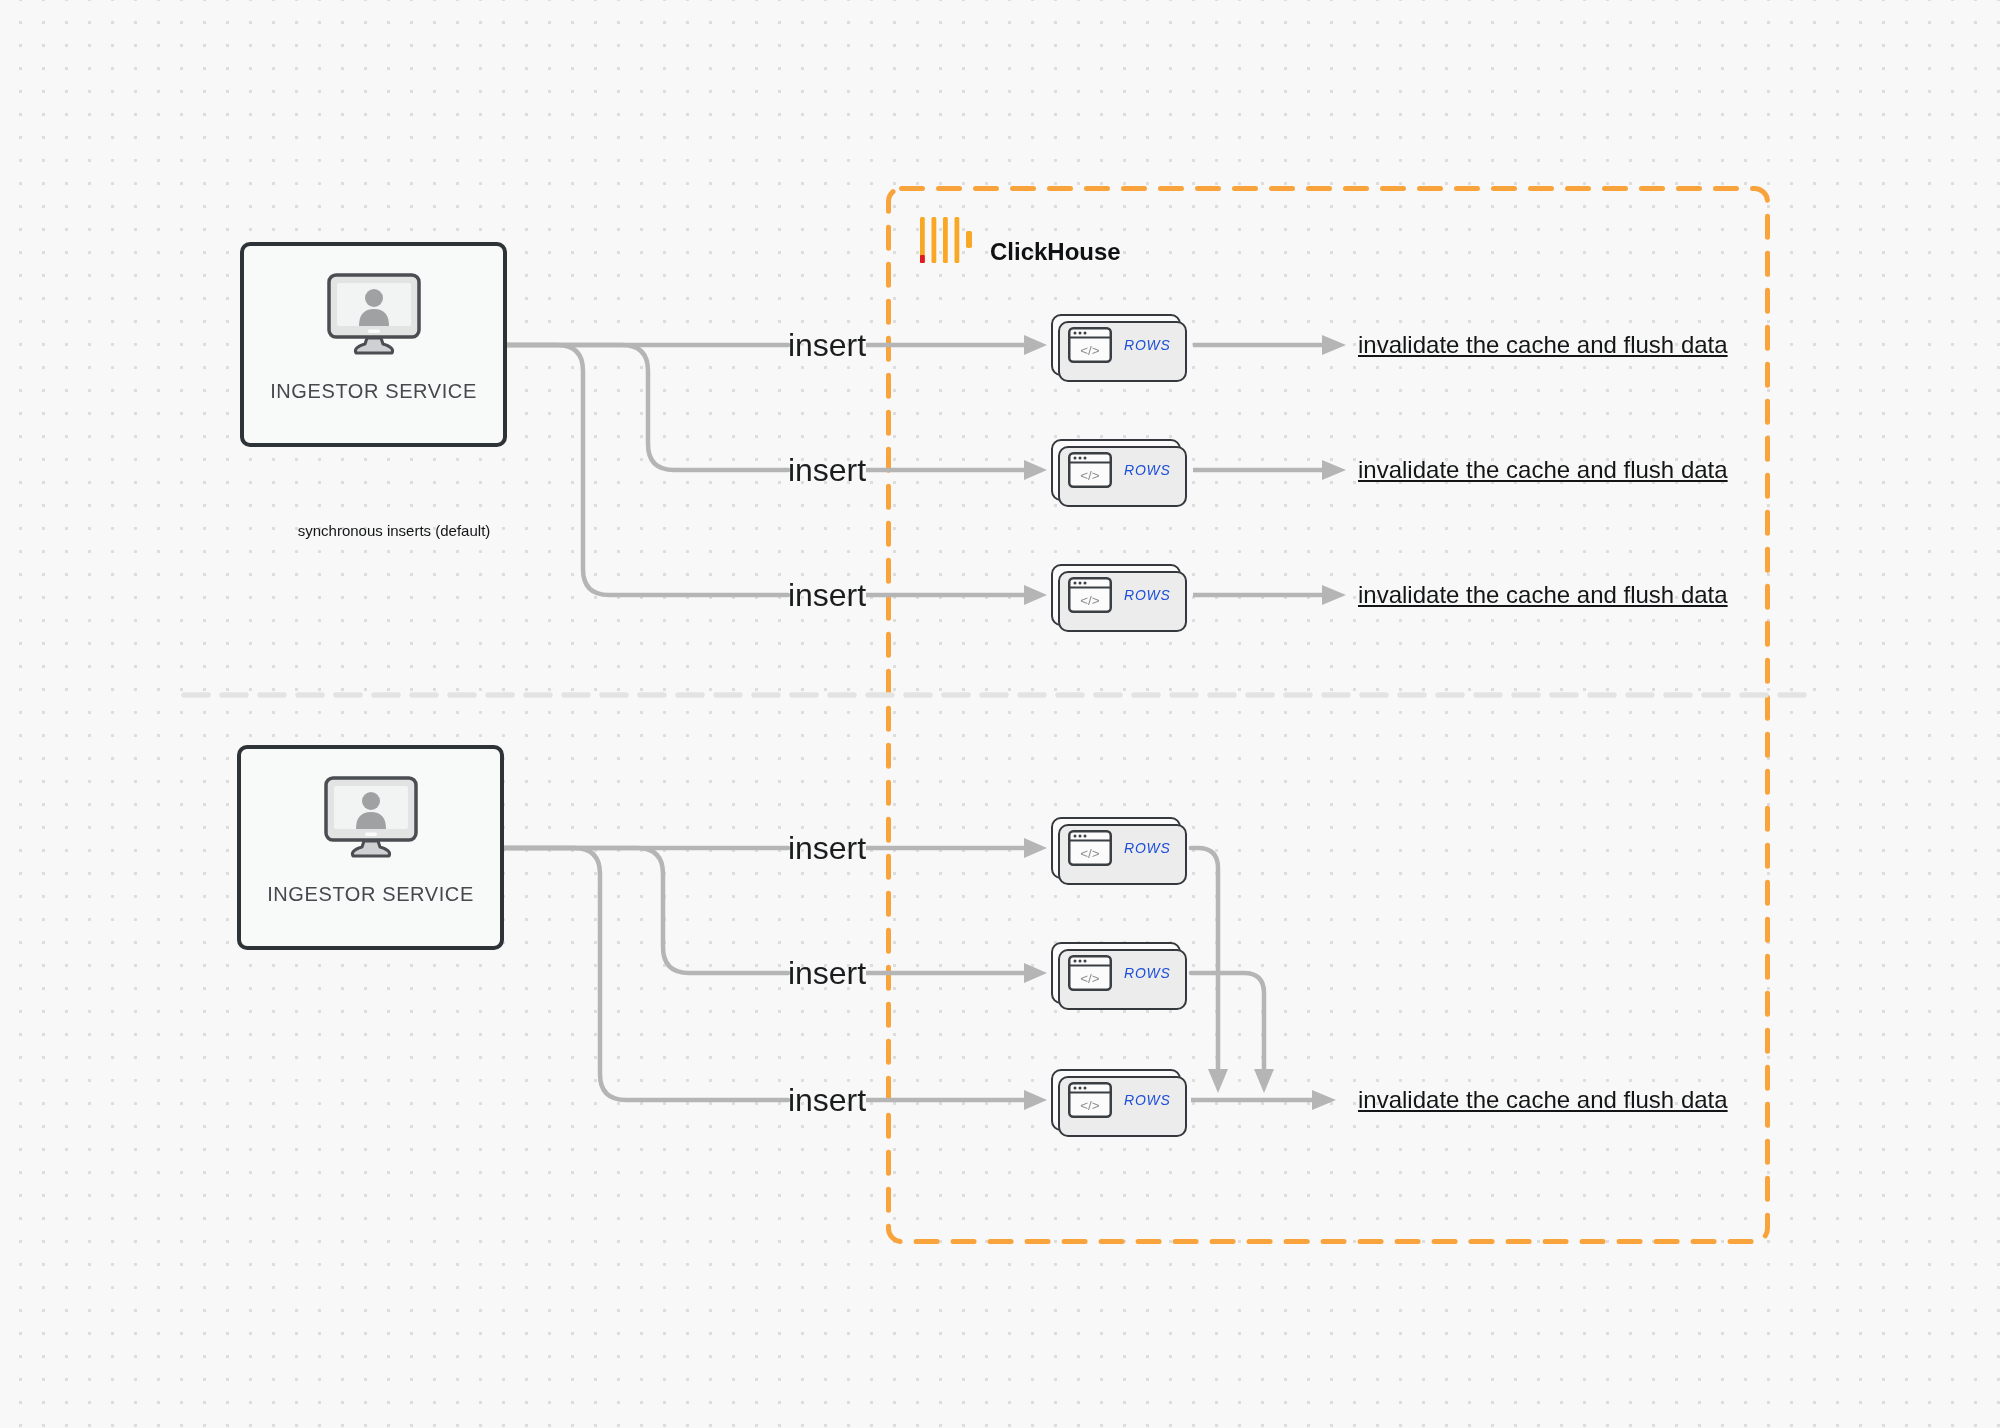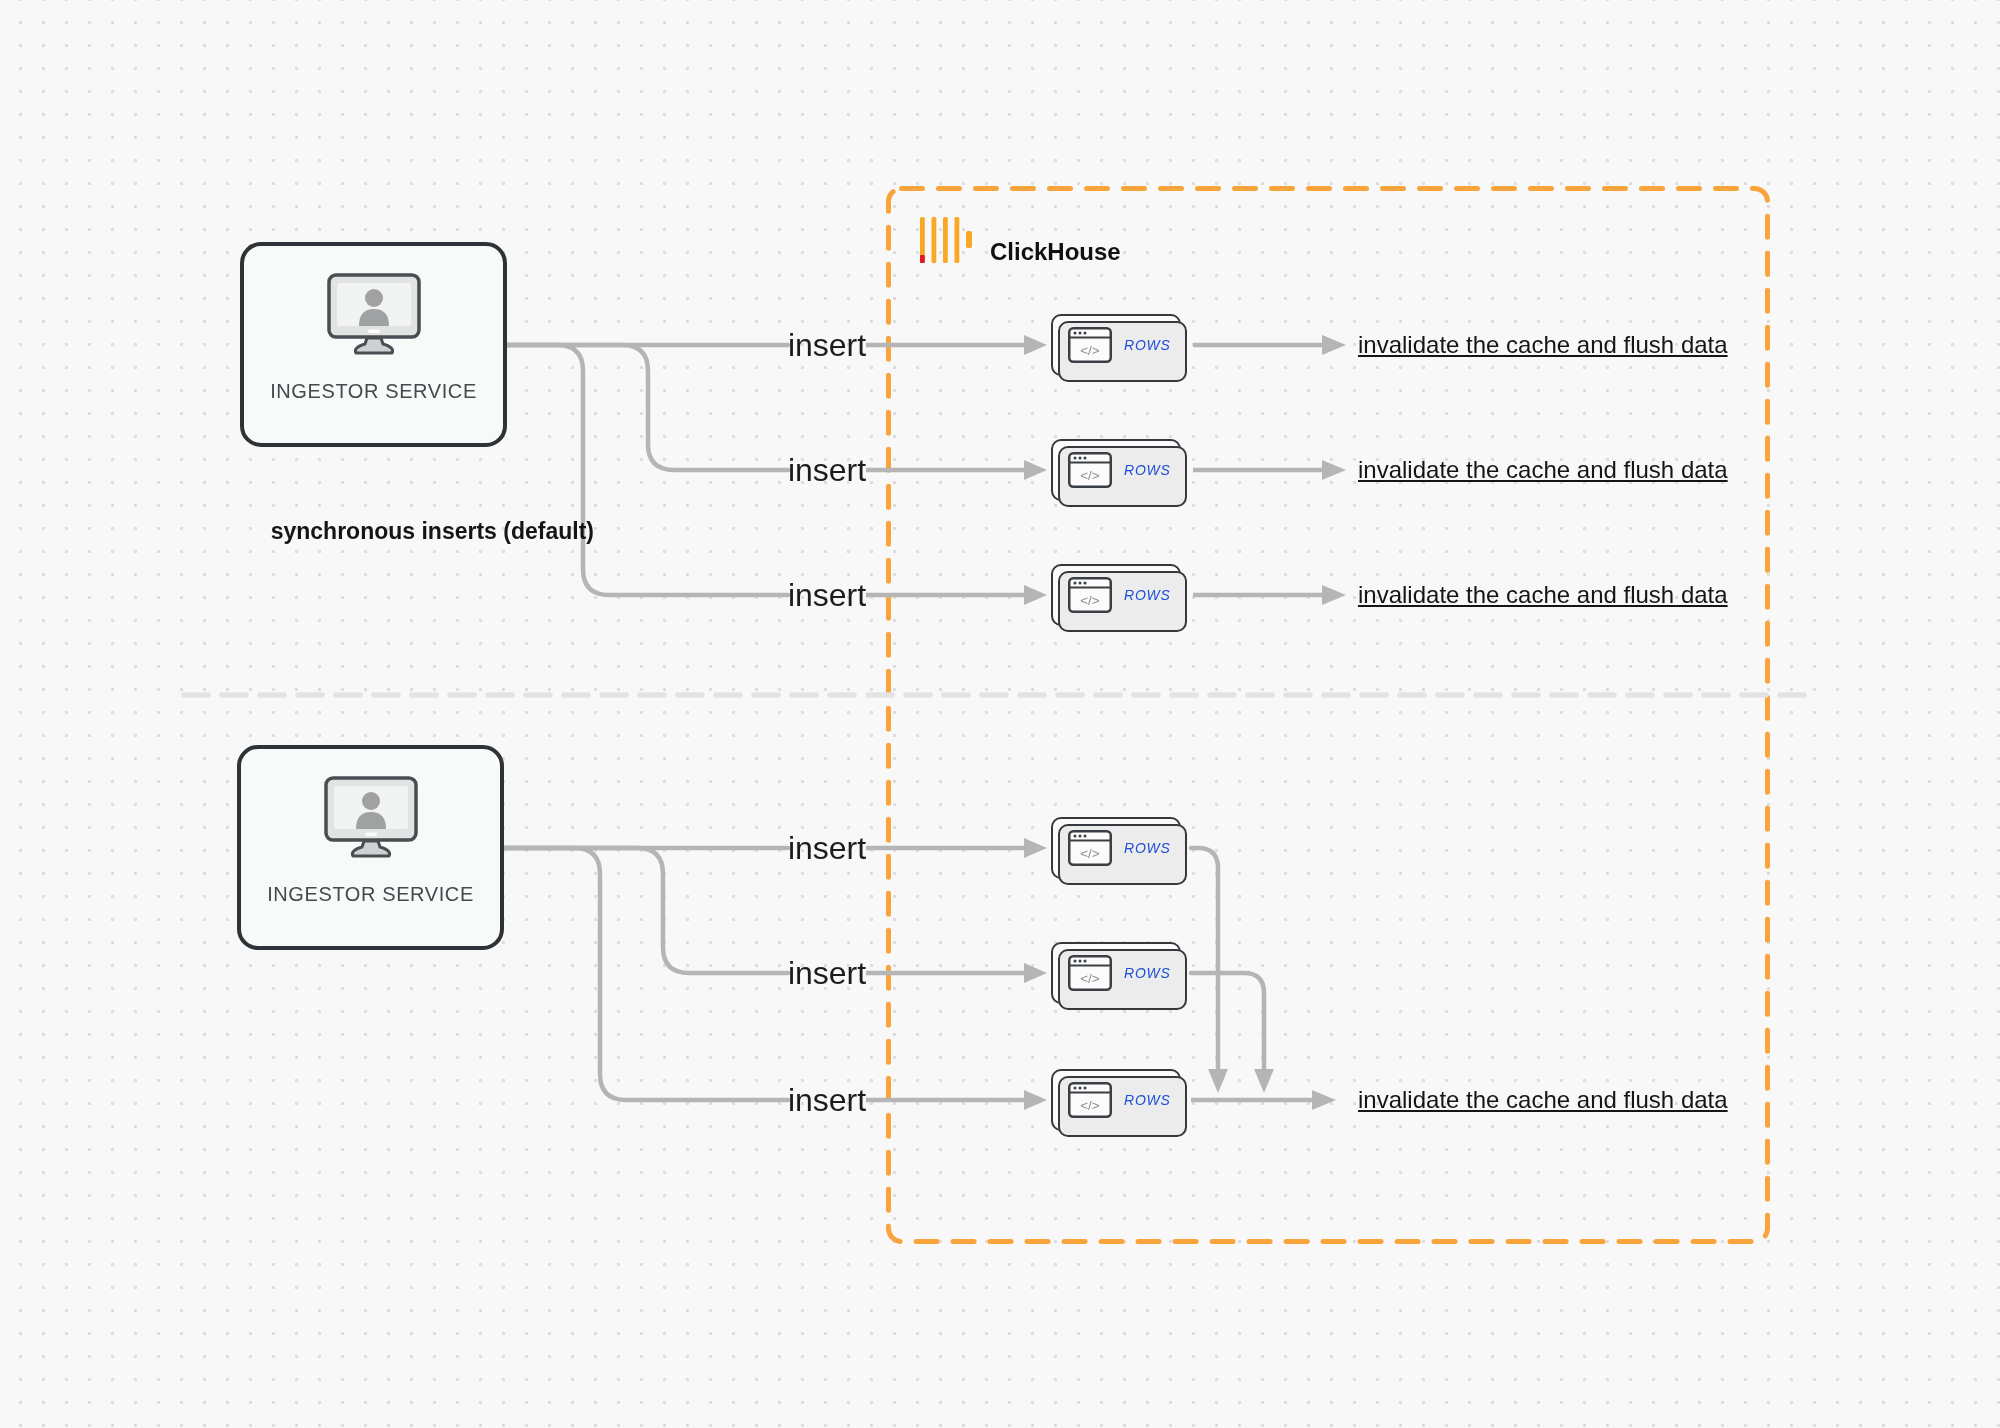--- a/index.html
+++ b/index.html
@@ -16,32 +16,32 @@
     background-position:9px 11px;
     overflow:hidden;
   }
   svg.overlay{position:absolute;left:0;top:0;z-index:1;}
   .connector{stroke:#b5b5b5;stroke-width:4.5;fill:none;}
   .round{stroke-linecap:round;}
   .head{fill:#b5b5b5;stroke:none;}
 
   .ingestor{
     position:absolute;width:267px;height:205px;
-    background:#f8f9f9;border:4px solid #2e3338;border-radius:21px;
+    background:#f8f9f9;border:4px solid #2e3338;border-radius:10px;
     box-sizing:border-box;z-index:2;
     display:flex;flex-direction:column;align-items:center;
     padding-top:26px;
   }
   .ingestor-label{
     margin-top:22px;font-size:20px;letter-spacing:0.6px;
     color:#45494d;white-space:nowrap;
   }
   .caption{
-    position:absolute;width:400px;text-align:right;z-index:2;
-    font-size:23px;font-weight:bold;color:#141516;line-height:30px;
+    position:absolute;width:400px;text-align:center;z-index:2;
+    font-size:15px;font-weight:normal;color:#141516;line-height:30px;
   }
   .insert-label{
     position:absolute;width:130px;height:30px;line-height:30px;text-align:center;
     font-size:32px;color:#1b1c1e;z-index:2;
   }
   .result-label{
     position:absolute;height:30px;line-height:30px;white-space:nowrap;
     font-size:24px;color:#141516;z-index:2;text-decoration:underline;
   }
   .rows-card{

